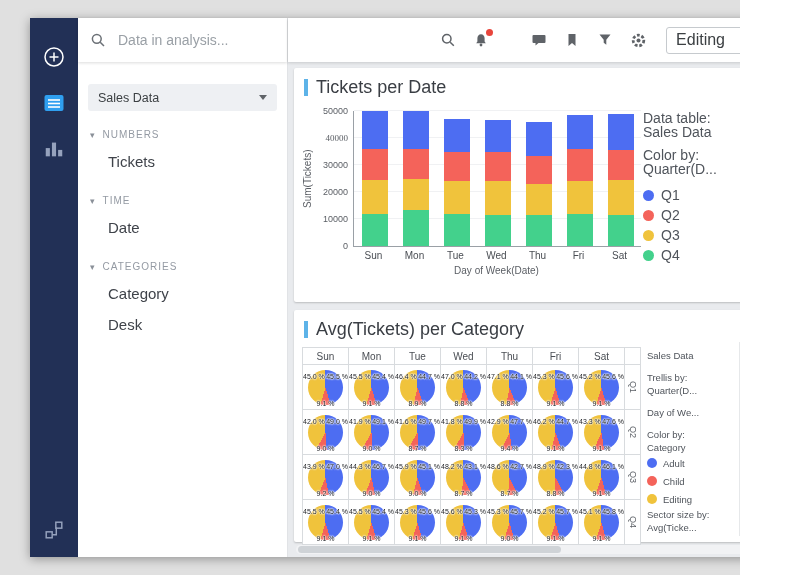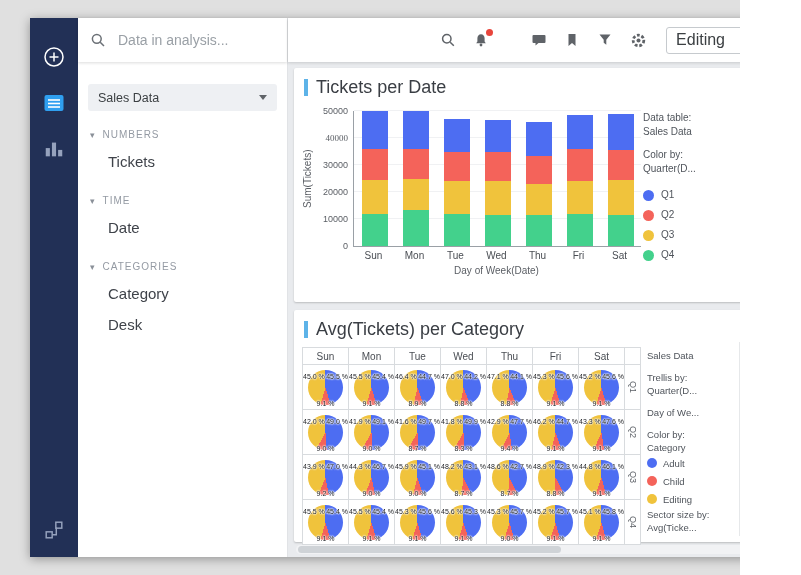--- a/index.html
+++ b/index.html
@@ -49,21 +49,21 @@
   .plot-col{flex:none}
   .plot{position:relative;width:287px;height:135px;border-left:1px solid #9aa0a6;border-bottom:1px solid #9aa0a6}
   .gl{position:absolute;left:0;right:0;height:1px;background:#f0f1f3}
   .bars{position:absolute;left:0;right:0;bottom:0;top:0;display:flex;align-items:flex-end}
   .bcol{width:41px;display:flex;justify-content:center}
   .bar{width:26px;display:flex;flex-direction:column-reverse;cursor:pointer}
   .seg{width:100%}
   .x-row{display:flex;width:287px;margin-top:3px}
   .xcell{width:41px;text-align:center;font-size:10px;color:#4a4e54}
   .x-title{width:287px;text-align:center;font-size:10px;color:#5a5e64;margin-top:4px}
-  .legend{margin-left:auto;width:102px;padding-right:2px;font-size:10px;color:#4f545b;line-height:14px}
+  .legend{margin-left:auto;width:102px;padding-right:2px;font-size:14px;color:#4f545b;line-height:14px}
   .lg-gap{height:9px}
   .lg-entry{display:flex;align-items:center;gap:7px;height:20px;cursor:pointer}
   .dot{width:11px;height:11px;border-radius:50%;flex:none}
 
   
   .card2{height:232px}
   .pie-wrap{display:flex;align-items:flex-start;padding:4px 6px 0 8px}
   .trellis{display:grid;grid-template-columns:repeat(7,46px) 16px;grid-template-rows:17px repeat(4,45px);border-left:1px solid #d8dbde;border-top:1px solid #d8dbde;flex:none}
   .tr-h{border-right:1px solid #d8dbde;border-bottom:1px solid #d8dbde;font-size:10px;color:#4a4e54;display:flex;align-items:center;justify-content:center;background:#fff}
   .tr-c{border-right:1px solid #d8dbde;border-bottom:1px solid #d8dbde;position:relative;cursor:pointer;background:#fff}

